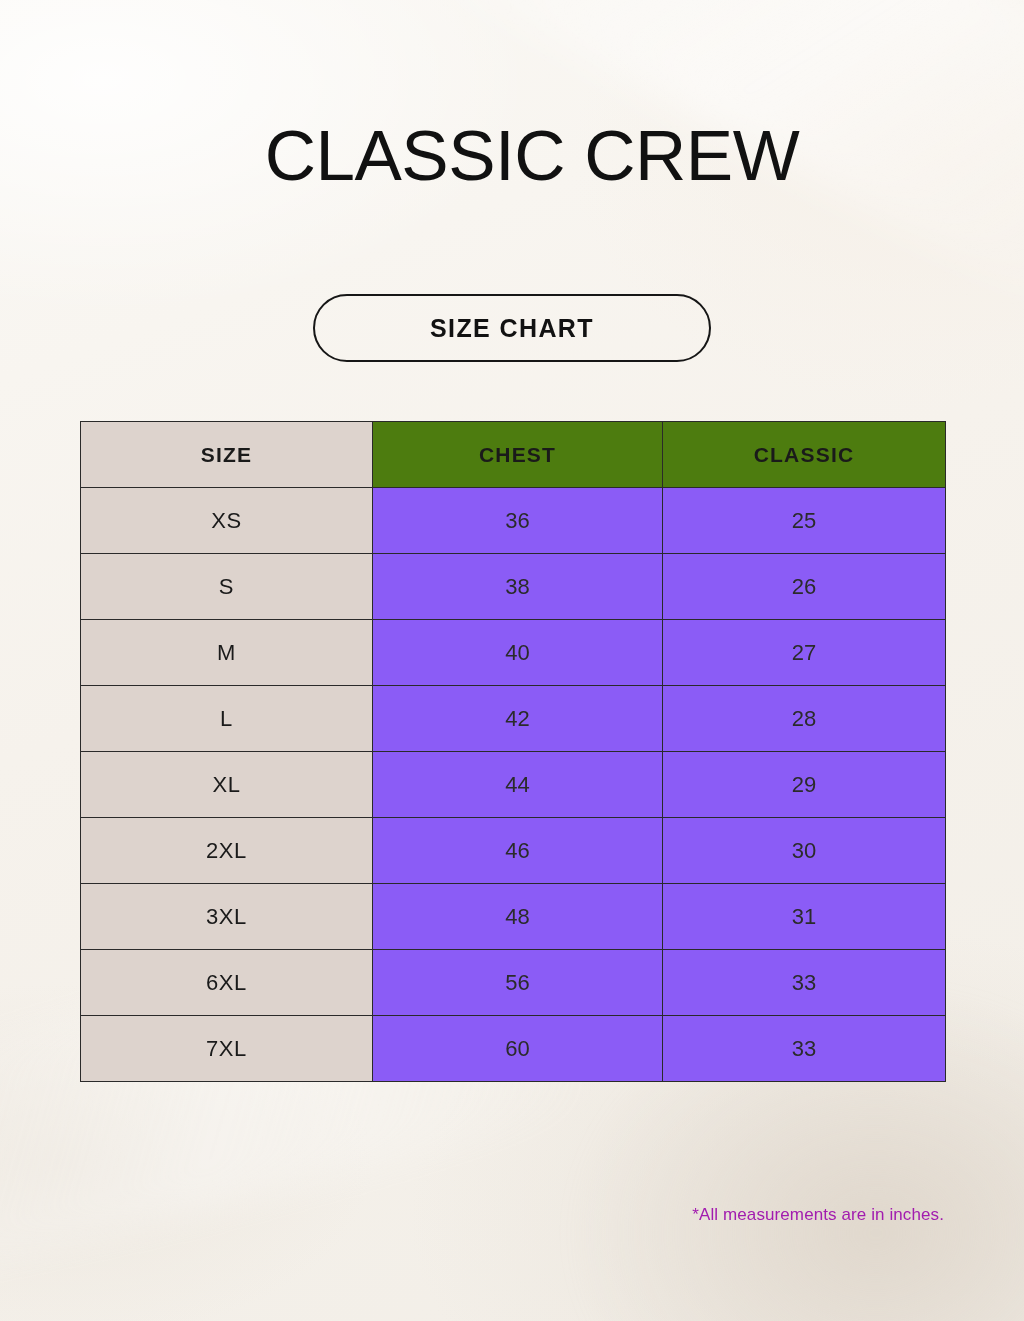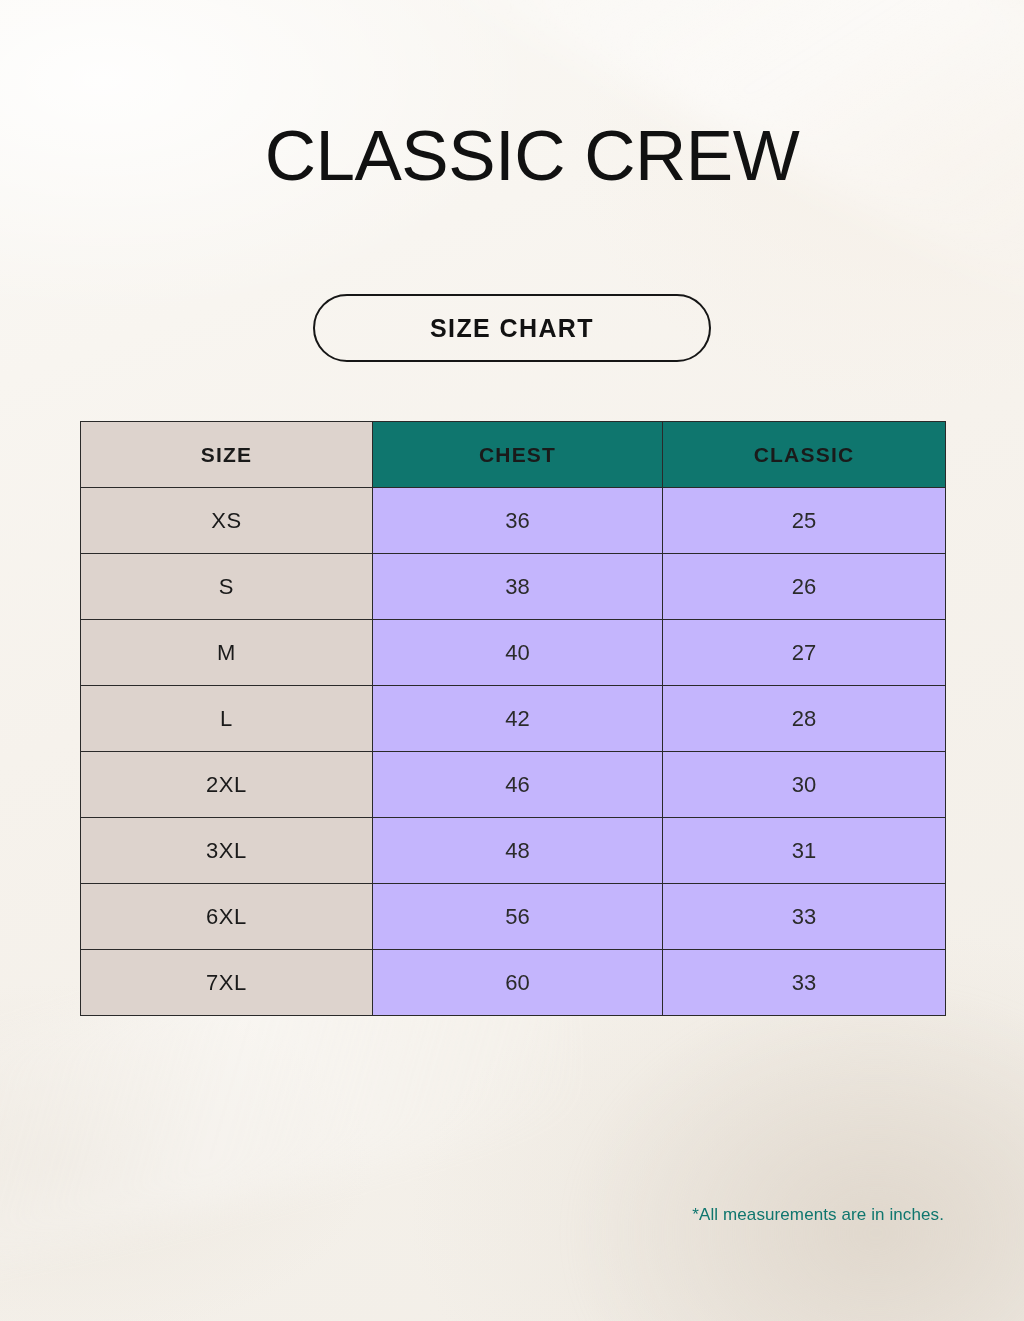--- a/index.html
+++ b/index.html
@@ -111,41 +111,41 @@
   col.c-size { width: 292px; }
   col.c-chest { width: 290px; }
   col.c-length { width: 283px; }
 
   thead th {
     font-size: 21px;
     font-weight: 700;
     letter-spacing: 1.2px;
   }
   th.head-size { background: #ddd3cd; }
-  th.head-chest, th.head-length { background: #0f766e; }
+  th.head-chest, th.head-length { background: #4d7c0f; }
 
   td.cell-size {
     background: #ddd3cd;
     font-size: 22px;
     font-weight: 400;
     letter-spacing: 0.6px;
   }
   td.cell-val {
-    background: #c4b5fd;
+    background: #8b5cf6;
     font-size: 22px;
     font-weight: 400;
     color: #2b2b2b;
   }
 
   .footnote {
     position: absolute;
     right: 80px;
     top: 1205px;
     font-size: 17px;
-    color: #0f766e;
+    color: #a21caf;
     letter-spacing: 0.1px;
   }
 </style>
 </head>
 <body>
 
 <div class="bg-wash"></div>
 <div class="bg-streak streak-a"></div>
 <div class="bg-streak streak-b"></div>
 <div class="shade-br"></div>
@@ -189,20 +189,25 @@
           <td class="cell-size">M</td>
           <td class="cell-val">40</td>
           <td class="cell-val">27</td>
         </tr>
         <tr>
           <td class="cell-size">L</td>
           <td class="cell-val">42</td>
           <td class="cell-val">28</td>
         </tr>
         <tr>
+          <td class="cell-size">XL</td>
+          <td class="cell-val">44</td>
+          <td class="cell-val">29</td>
+        </tr>
+        <tr>
           <td class="cell-size">2XL</td>
           <td class="cell-val">46</td>
           <td class="cell-val">30</td>
         </tr>
         <tr>
           <td class="cell-size">3XL</td>
           <td class="cell-val">48</td>
           <td class="cell-val">31</td>
         </tr>
         <tr>

